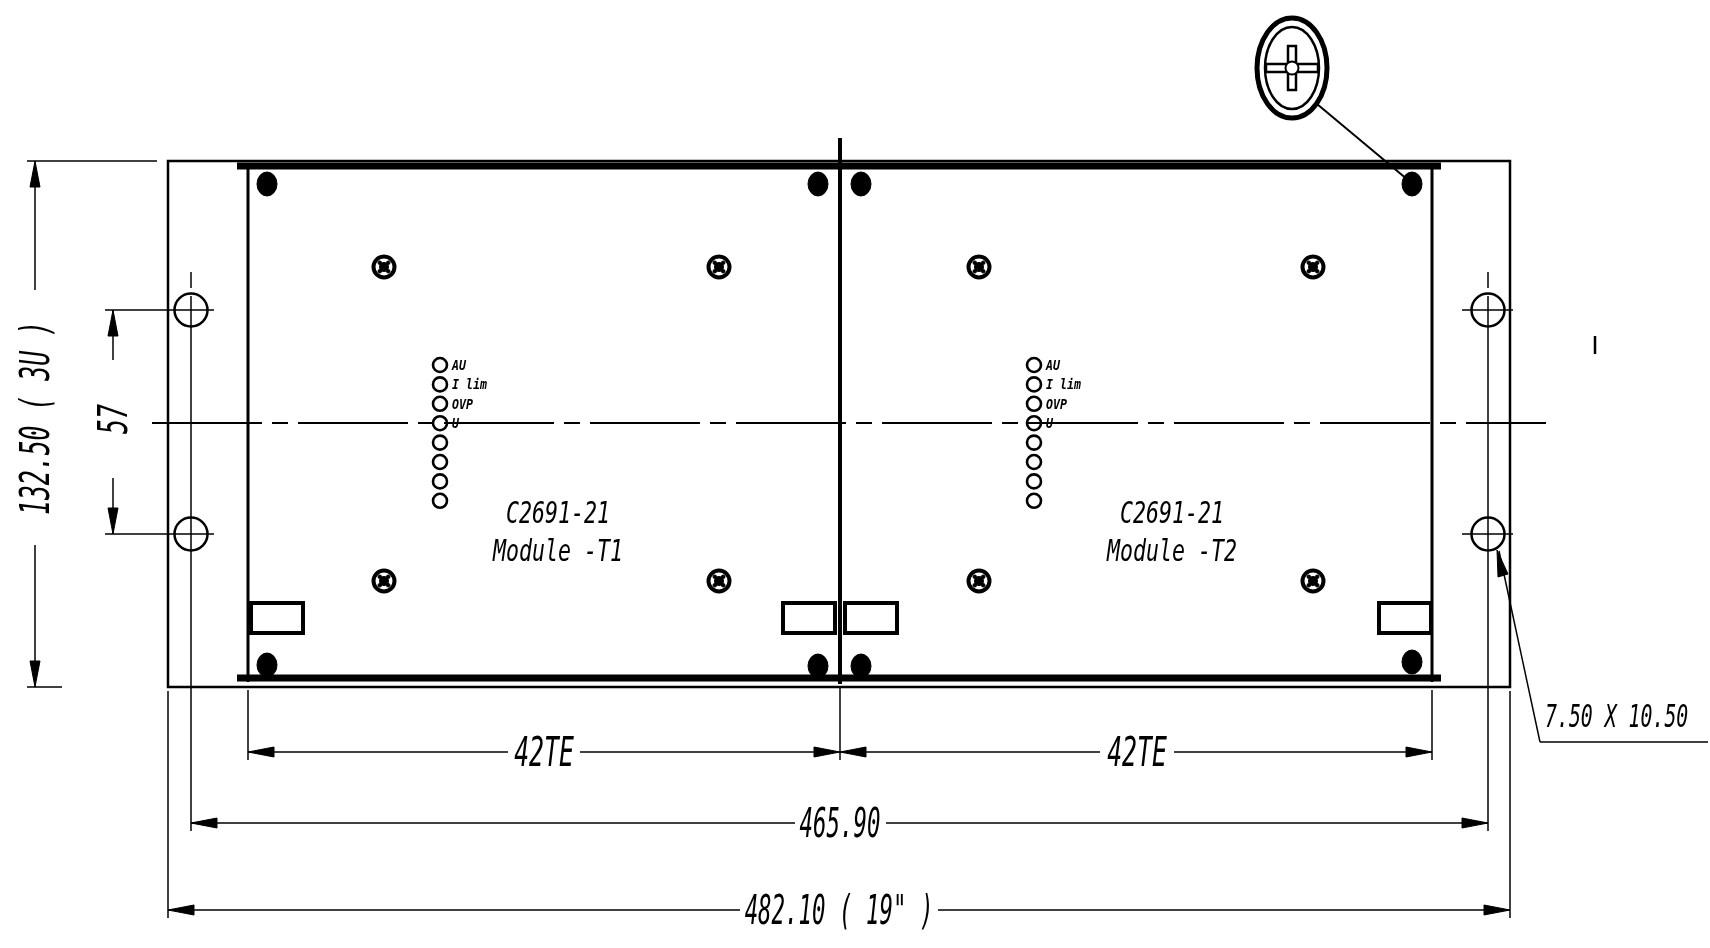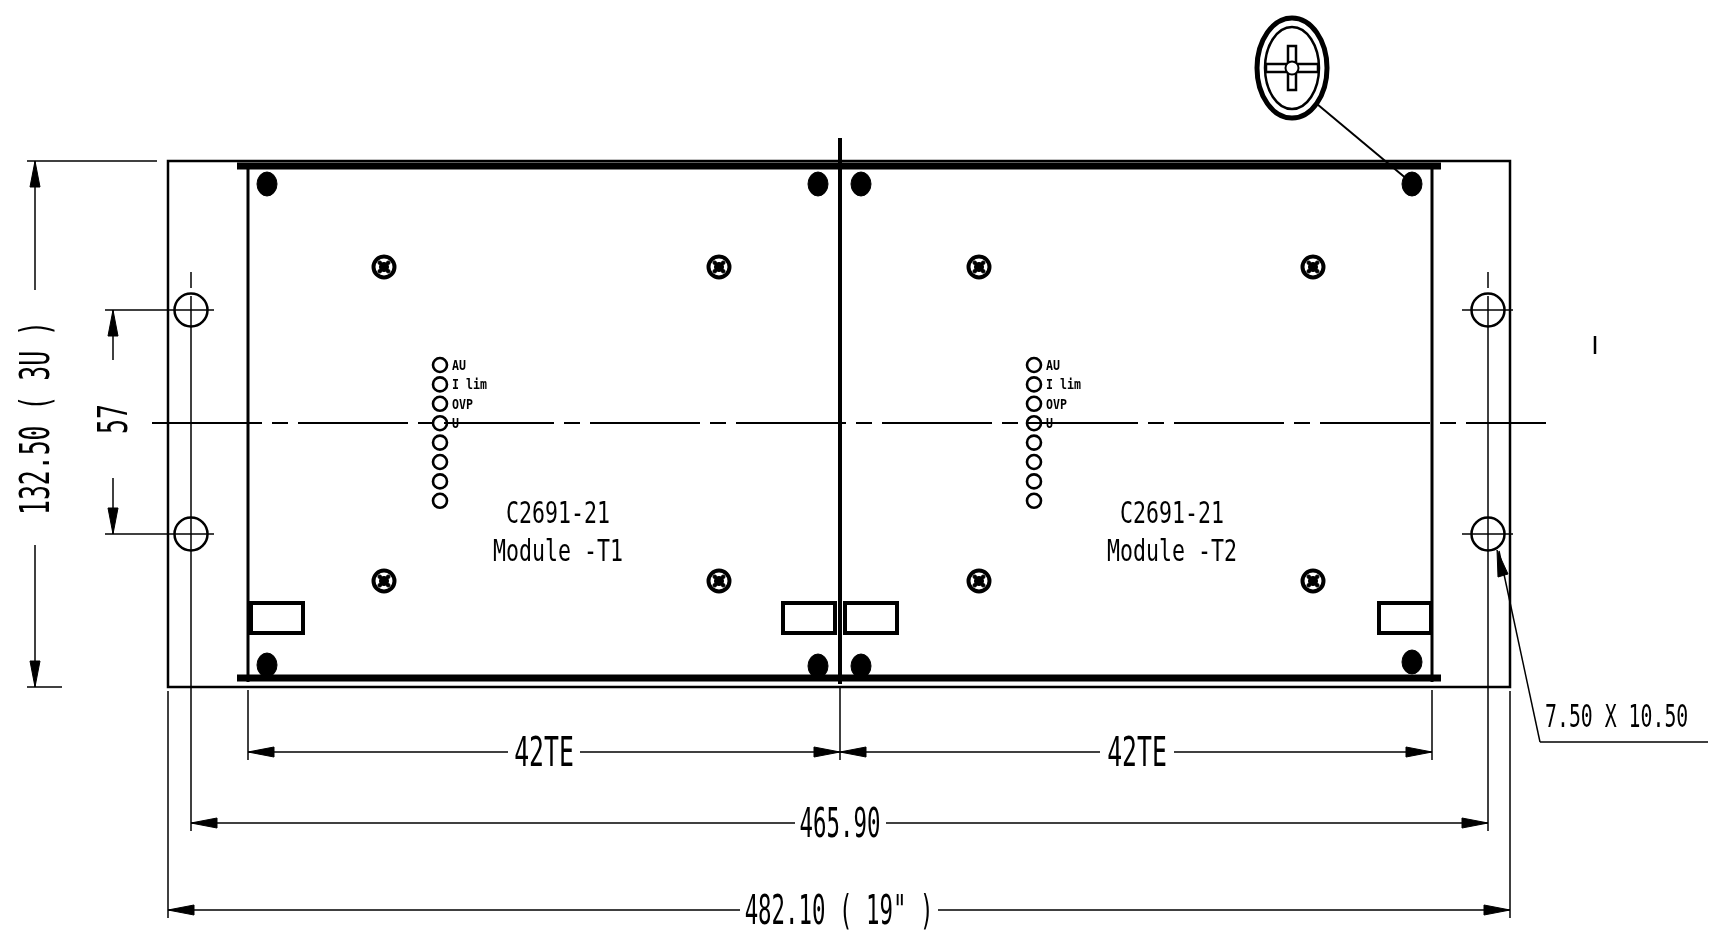--- a/index.html
+++ b/index.html
@@ -1,17 +1,17 @@
 <!DOCTYPE html>
 <html><head>
 <meta charset="utf-8">
 <style>
   html,body{margin:0;padding:0;background:#ffffff;}
   .canvas{position:relative;width:1710px;height:948px;background:#ffffff;overflow:hidden;
-          font-family:"DejaVu Sans Mono", monospace;}
+          font-family:"DejaVu Sans Mono", monospace;font-style:italic;}
   svg{position:absolute;left:0;top:0;}
   svg line, svg rect, svg circle, svg ellipse, svg path, svg polygon{stroke:#000;}
   text{fill:#000;font-family:"DejaVu Sans Mono", monospace;}
   .dimtxt{font-size:40px;}
   .dimtxt-sm{font-size:32px;}
   .modtxt{font-size:30px;}
   .ledtxt{font-size:14.5px;font-weight:bold;}
 </style>
 </head>
 <body>

